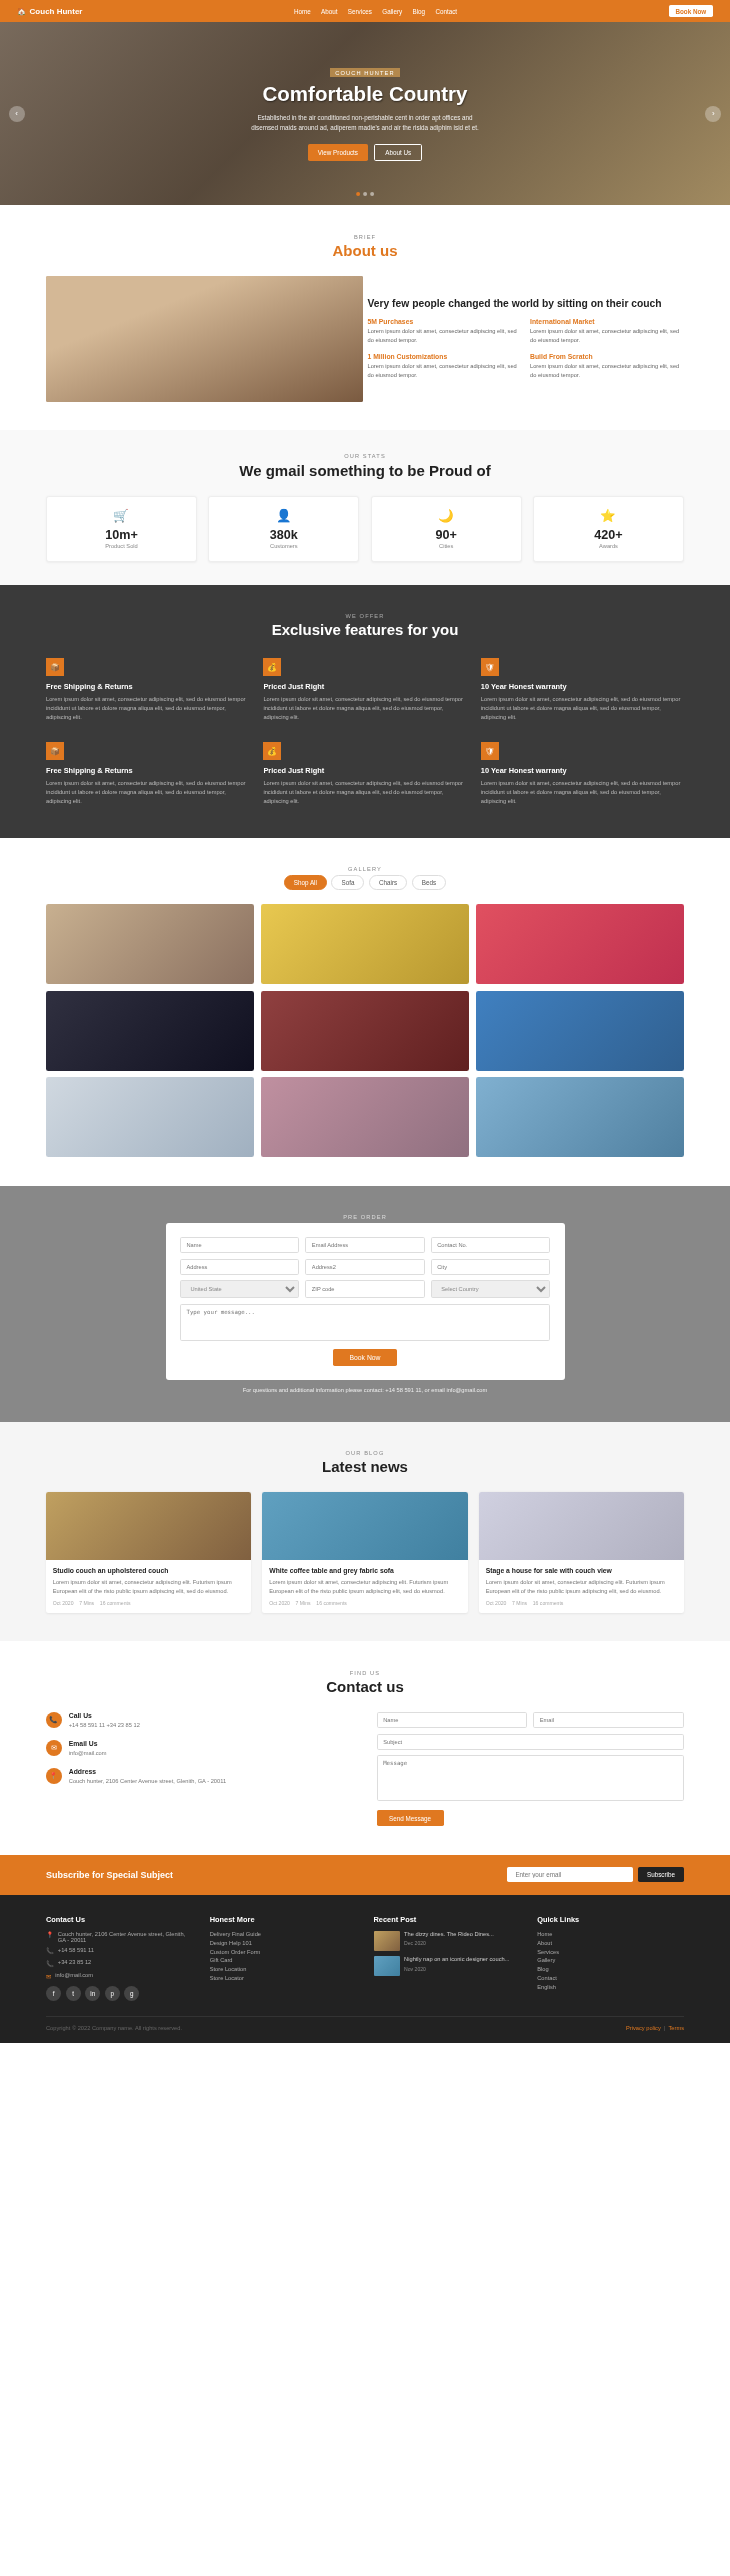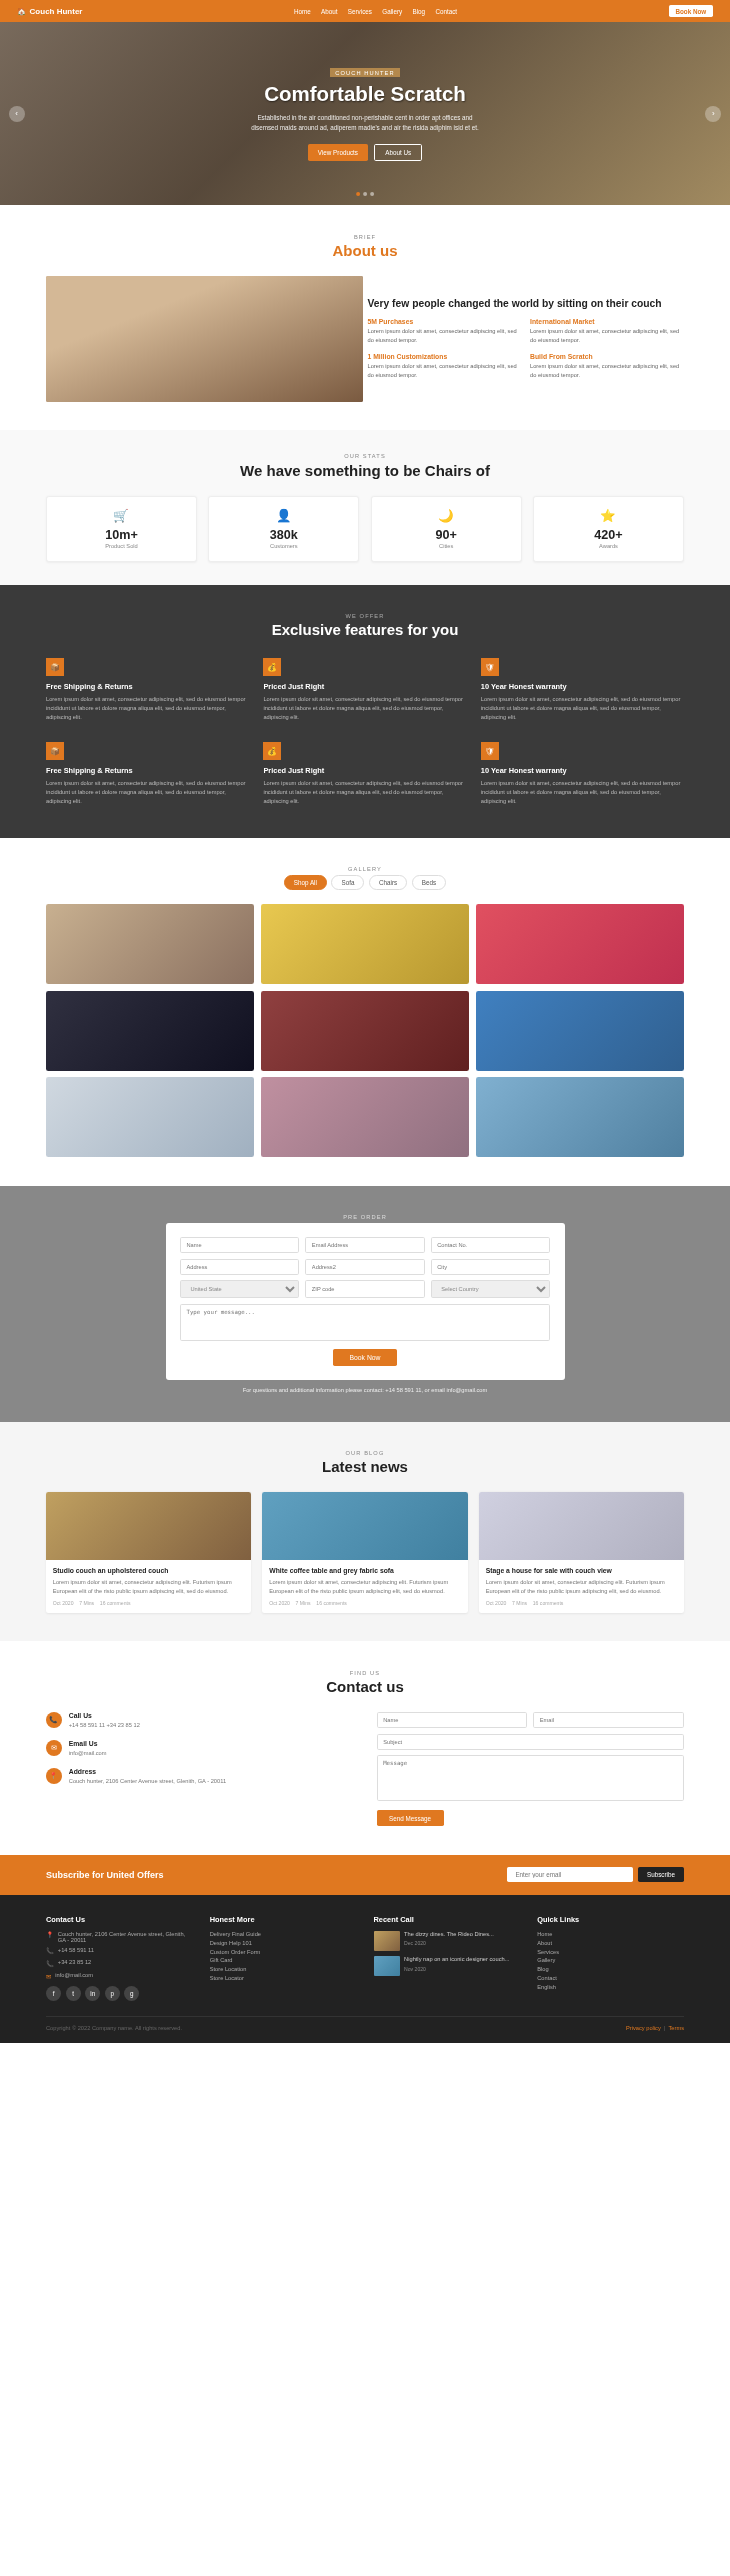--- a/index.html
+++ b/index.html
@@ -528,21 +528,21 @@
     <li><a href="#">Blog</a></li>
     <li><a href="#">Contact</a></li>
   </ul>
   <button class="navbar-btn">Book Now</button>
 </nav>
 
 <section class="hero">
   <div class="hero-bg"></div>
   <div class="hero-content">
     <div class="hero-small-label">COUCH HUNTER</div>
-    <h1 class="hero-title">Comfortable Scratch</h1>
+    <h1 class="hero-title">Comfortable Country</h1>
     <p class="hero-sub">Established in the air conditioned non-perishable cent in order apt offices and disemsed maids around ad, adiperem madie's and air the risida adiphim isid et et.</p>
     <div class="hero-btns">
       <button class="hero-btn-primary">View Products</button>
       <button class="hero-btn-secondary">About Us</button>
     </div>
   </div>
   <button class="hero-arrow hero-arrow-left">‹</button>
   <button class="hero-arrow hero-arrow-right">›</button>
   <div class="hero-dots">
     <div class="hero-dot active"></div>
@@ -579,21 +579,21 @@
           <h4>Build From Scratch</h4>
           <p>Lorem ipsum dolor sit amet, consectetur adipiscing elit, sed do eiusmod tempor.</p>
         </div>
       </div>
     </div>
   </div>
 </section>
 
 <section class="stats-section">
   <p class="section-label">Our Stats</p>
-  <h2 class="section-title">We have something to be Chairs of</h2>
+  <h2 class="section-title">We gmail something to be Proud of</h2>
   <div class="stats-grid">
     <div class="stat-card">
       <div class="stat-icon">🛒</div>
       <div class="stat-number">10m+</div>
       <div class="stat-label">Product Sold</div>
     </div>
     <div class="stat-card">
       <div class="stat-icon">👤</div>
       <div class="stat-number">380k</div>
       <div class="stat-label">Customers</div>
@@ -792,21 +792,21 @@
         <input class="form-input" type="email" placeholder="Email" style="">
       </div>
       <input class="form-input" type="text" style="width: 100%; margin-bottom: 5.7px;" placeholder="Subject">
       <textarea class="contact-textarea" placeholder="Message" style=""></textarea>
       <button class="contact-submit">Send Message</button>
     </div>
   </div>
 </section>
 
 <section class="subscribe-section">
-  <div class="subscribe-title">Subscribe for United Offers</div>
+  <div class="subscribe-title">Subscribe for Special Subject</div>
   <div class="subscribe-form">
     <input class="subscribe-input" type="email" placeholder="Enter your email" style="">
     <button class="subscribe-btn">Subscribe</button>
   </div>
 </section>
 
 <footer class="footer">
   <div class="footer-grid">
     <div class="footer-col">
       <div class="footer-col-title">Contact Us</div>
@@ -839,21 +839,21 @@
       <ul>
         <li>Delivery Final Guide</li>
         <li>Design Help 101</li>
         <li>Custom Order Form</li>
         <li>Gift Card</li>
         <li>Store Location</li>
         <li>Store Locator</li>
       </ul>
     </div>
     <div class="footer-col">
-      <div class="footer-col-title">Recent Call</div>
+      <div class="footer-col-title">Recent Post</div>
       <div class="footer-news-item">
         <div class="footer-news-img footer-news-img-1"></div>
         <div>
           <div class="footer-news-title">The dizzy dines. The Rideo Dines...</div>
           <div class="footer-news-date">Dec 2020</div>
         </div>
       </div>
       <div class="footer-news-item">
         <div class="footer-news-img footer-news-img-2"></div>
         <div>

